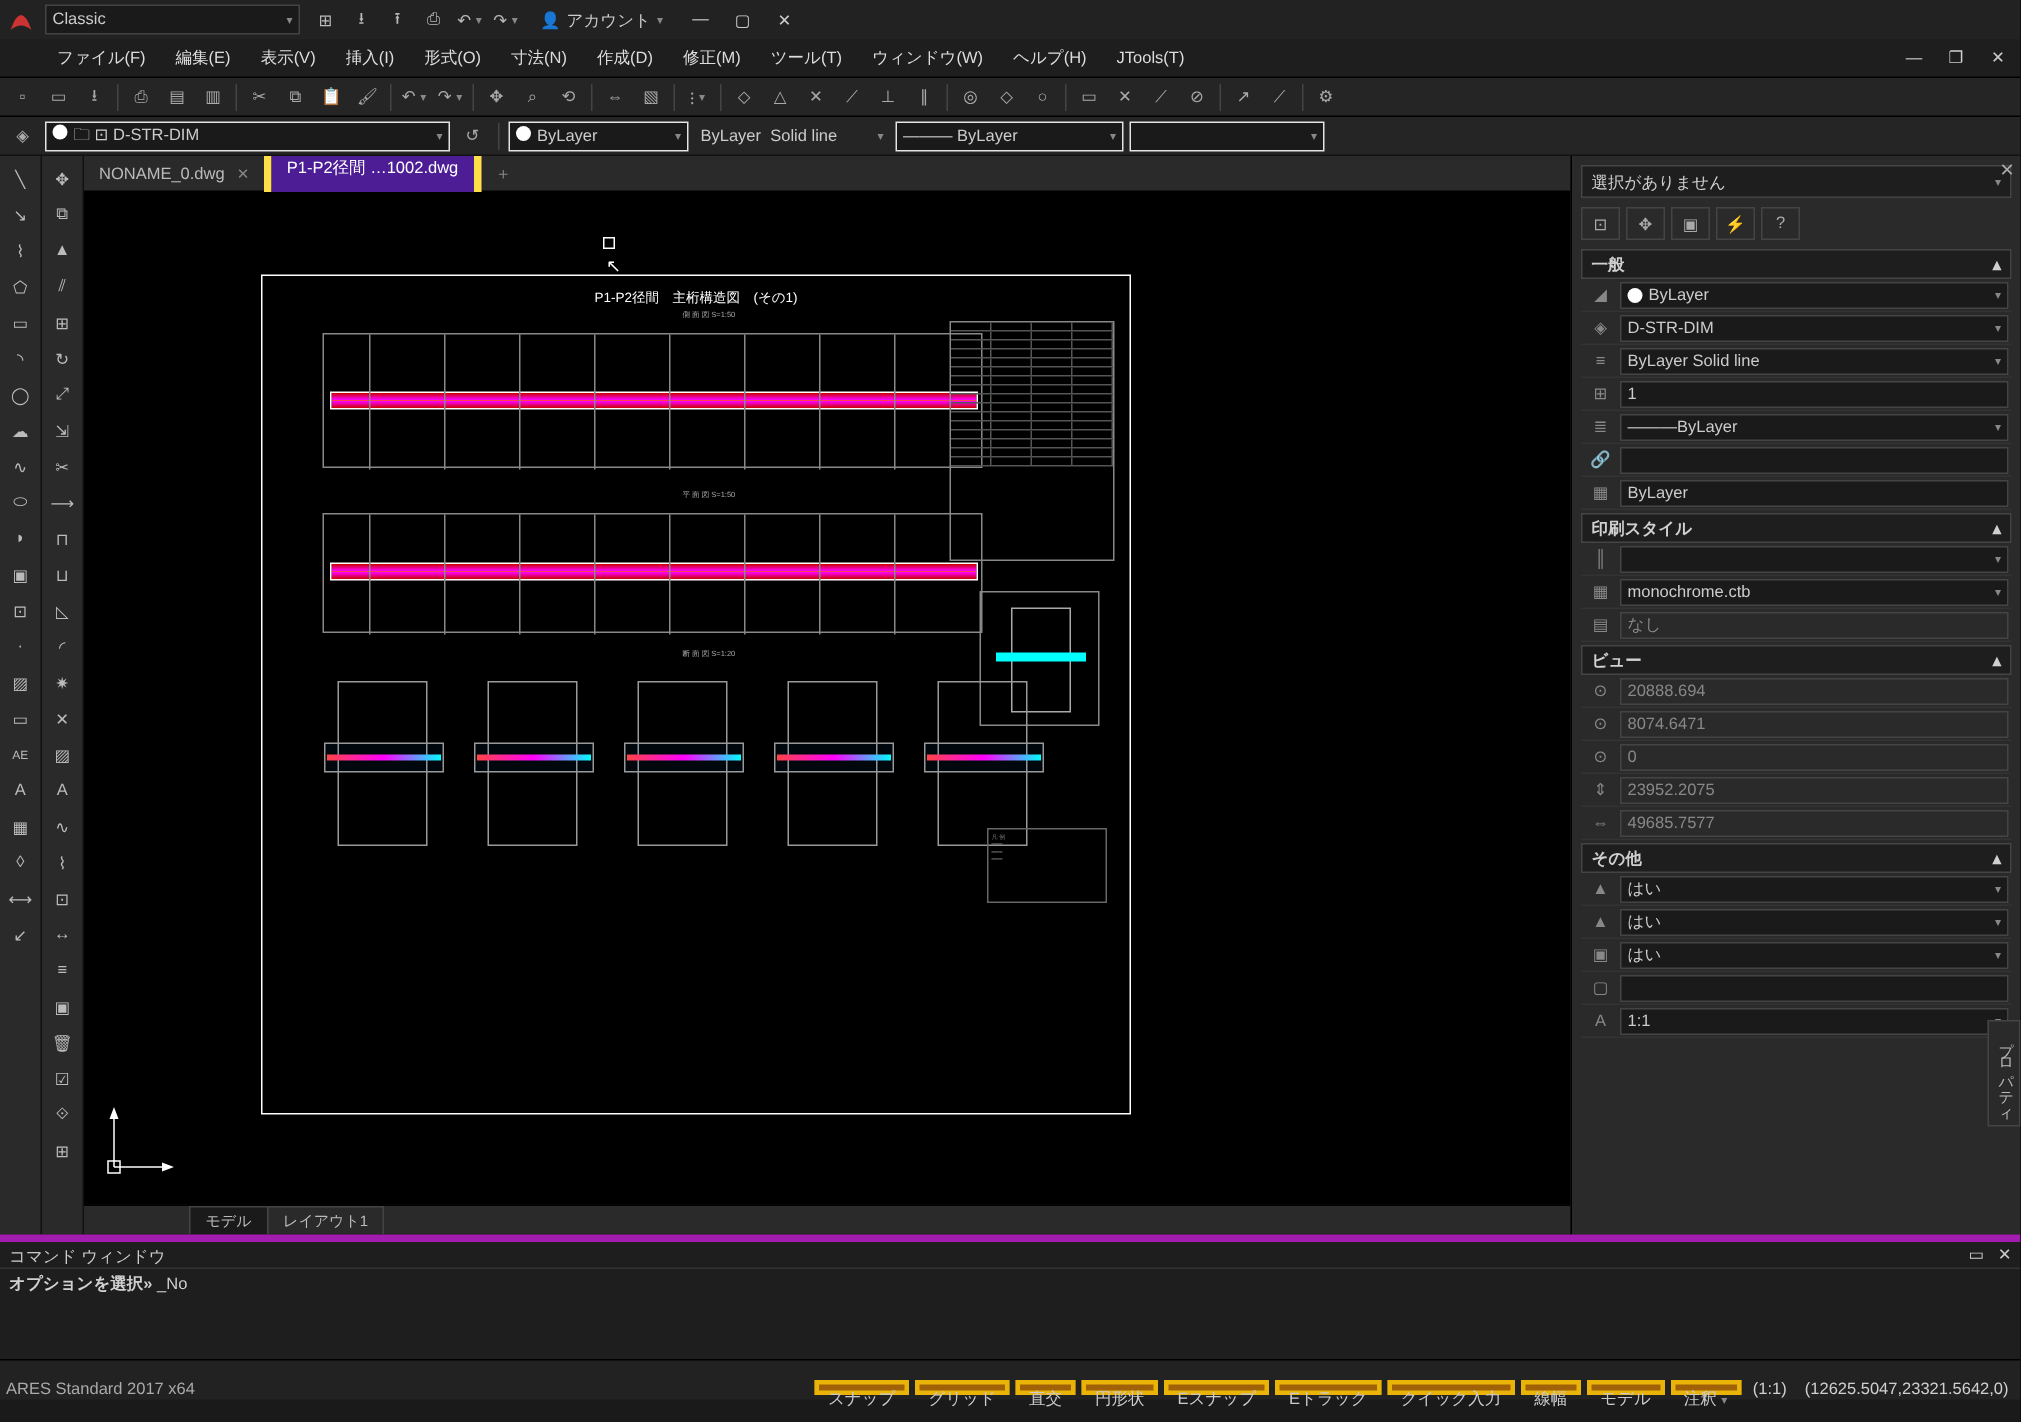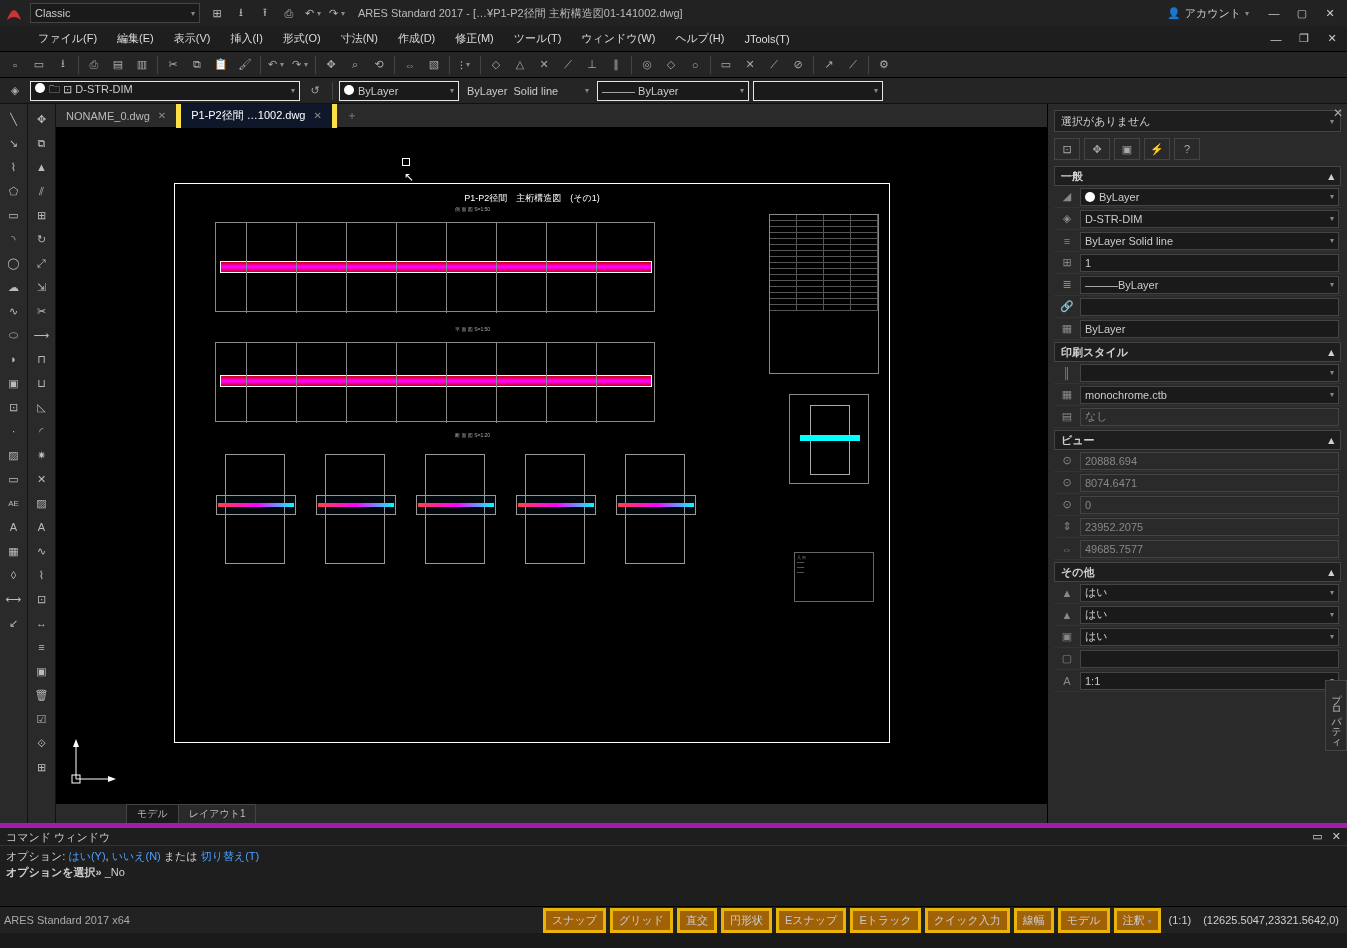--- a/index.html
+++ b/index.html
@@ -22,25 +22,25 @@
 .propbar { height:26px; background:#252525; display:flex; align-items:center; gap:4px; padding:0 4px; border-bottom:1px solid #111; }
 .dd { background:#1a1a1a; border:1px solid #e5e5e5; color:#ccc; padding:0 4px; height:20px; display:flex; align-items:center; justify-content:space-between; gap:4px; }
 .dd-arrow { font-size:8px; color:#888; }
 .swatch { width:10px; height:10px; border-radius:50%; background:#fff; display:inline-block; margin-right:4px; }
 .workarea { display:flex; height:calc(100% - 26px - 26px - 26px - 26px - 103px - 22px); }
 .tool-col { width:28px; background:#2a2a2a; border-right:1px solid #111; display:flex; flex-direction:column; align-items:center; padding-top:4px; gap:2px; }
 .tool-btn { width:22px; height:22px; display:flex; align-items:center; justify-content:center; color:#bbb; cursor:pointer; }
 .canvas-wrap { flex:1; display:flex; flex-direction:column; background:#000; position:relative; }
 .doc-tabs { height:24px; background:#2a2a2a; display:flex; align-items:center; border-bottom:1px solid #000; }
 .doc-tab { height:24px; padding:0 10px; display:flex; align-items:center; gap:8px; color:#bbb; border-right:5px solid #fde047; cursor:pointer; }
-.doc-tab.active { background:#0f172a; color:#fff; }
+.doc-tab.active { background:#4c1d95; color:#fff;flex-direction:column; }
 .doc-tab .x { color:#888; font-size:10px; }
 .new-tab { width:22px; height:20px; display:flex; align-items:center; justify-content:center; color:#888; margin-left:4px; cursor:pointer; }
 .canvas { flex:1; position:relative; background:#000; overflow:hidden; }
-.drawing { position:absolute; left:118px; top:55px; width:716px; height:560px; border:1px solid #fff; }
+.drawing { position:absolute; left:118px; top:55px; width:580px; height:560px; border:1px solid #fff; }
 .dtitle { color:#fff; font-size:9px; text-align:center; margin-top:8px; }
 .elev { position:absolute; border:1px solid #888; }
 .girder { position:absolute; background:linear-gradient(to bottom,#c00 0%,#f0f 45%,#f44 50%,#f0f 55%,#c00 100%); border:1px solid #fff; }
 .tbl { position:absolute; border:1px solid #888; font-size:5px; color:#888; }
 .tbl-row { height:6px; border-bottom:1px solid #555; display:flex; }
 .tbl-cell { flex:1; border-right:1px solid #555; }
 .sect { position:absolute; width:80px; }
 .sect-body { width:60px; height:110px; border:1px solid #999; margin:0 auto; position:relative; }
 .sect-cross { position:absolute; width:80px; height:20px; top:40px; left:-10px; border:1px solid #999; background:rgba(0,128,255,0.05); }
 .sect-hl { position:absolute; width:76px; height:4px; top:48px; left:-8px; background:linear-gradient(to right,#f44,#f0f,#0ff);}
@@ -61,21 +61,21 @@
 .prop-val .dd-arrow { position:absolute; right:4px; }
 .side-tab { position:absolute; right:0; top:680px; writing-mode:vertical-rl; background:#2a2a2a; padding:6px 3px; font-size:10px; color:#bbb; border:1px solid #444; cursor:pointer; }
 .layout-tabs { height:20px; background:#2a2a2a; display:flex; align-items:center; border-top:1px solid #000; padding-left:70px; }
 .lt-tab { padding:2px 10px; border:1px solid #444; border-bottom:none; color:#bbb; font-size:10px; cursor:pointer; margin-right:-1px; }
 .lt-tab.active { background:#1a1a1a; }
 .cmd-wrap { height:83px; background:#1e1e1e; border-top:5px solid #a21caf; display:flex; flex-direction:column; position:relative; }
 .cmd-title { height:18px; font-size:10px; padding:2px 6px; color:#ccc; border-bottom:1px solid #333; display:flex; justify-content:space-between;}
 .cmd-body { flex:1; padding:2px 6px; font-size:11px; line-height:16px; }
 .cmd-body .k { color:#e8a23c; }
 .cmd-body .l { color:#4aa0ff; }
-.statusbar { height:22px; background:#222; display:flex; align-items:center; padding:13px 4px; gap:4px; font-size:10px; border-top:1px solid #000; }
+.statusbar { height:22px; background:#222; display:flex; padding:13px 4px; gap:4px; font-size:10px; border-top:1px solid #000; }
 .sb-left { flex:1; color:#aaa; }
 .sb-btn { padding:2px 6px; border:3px solid #eab308; color:#ccc; cursor:pointer; background:#a16207; }
 .dimtxt { position:absolute; font-size:5px; color:#aaa; }
 .arrow-down::after { content:'▾'; font-size:8px; color:#888; margin-left:3px;}
 </style>
 </head>
 <body>
 
 <div class="titlebar">
   <div class="app-icon">
@@ -88,21 +88,20 @@
     <span class="dd-arrow">▾</span>
   </div>
   <div class="tb-icons">
     <div class="tb-icon">⊞</div>
     <div class="tb-icon">⭳</div>
     <div class="tb-icon">⭱</div>
     <div class="tb-icon">⎙</div>
     <div class="tb-icon arrow-down">↶</div>
     <div class="tb-icon arrow-down">↷</div>
   </div>
-  <div class="title-text">ARES Standard 2017 - […¥P1-P2径間 主桁構造図01-141002.dwg]</div>
   <div class="acct">
     <span>👤</span>
     <span>アカウント</span>
     <span class="dd-arrow">▾</span>
   </div>
   <div class="win-btns">
     <div class="win-btn">—</div>
     <div class="win-btn">▢</div>
     <div class="win-btn">✕</div>
   </div>
@@ -635,21 +634,20 @@
 
 <div class="cmd-wrap">
   <div class="cmd-title">
     <span>コマンド ウィンドウ</span>
     <span>
       <span style="margin-right:6px">▭</span>
       <span>✕</span>
     </span>
   </div>
   <div class="cmd-body">
-    <div><span>オプション:</span> <span class="l">はい(Y)</span>, <span class="l">いいえ(N)</span><span> または </span><span class="l">切り替え(T)</span></div>
     <div><b>オプションを選択» </b><span>_No</span></div>
   </div>
 </div>
 
 <div class="statusbar">
   <div class="sb-left">ARES Standard 2017 x64</div>
   <div class="sb-btn">スナップ</div>
   <div class="sb-btn">グリッド</div>
   <div class="sb-btn">直交</div>
   <div class="sb-btn">円形状</div>

